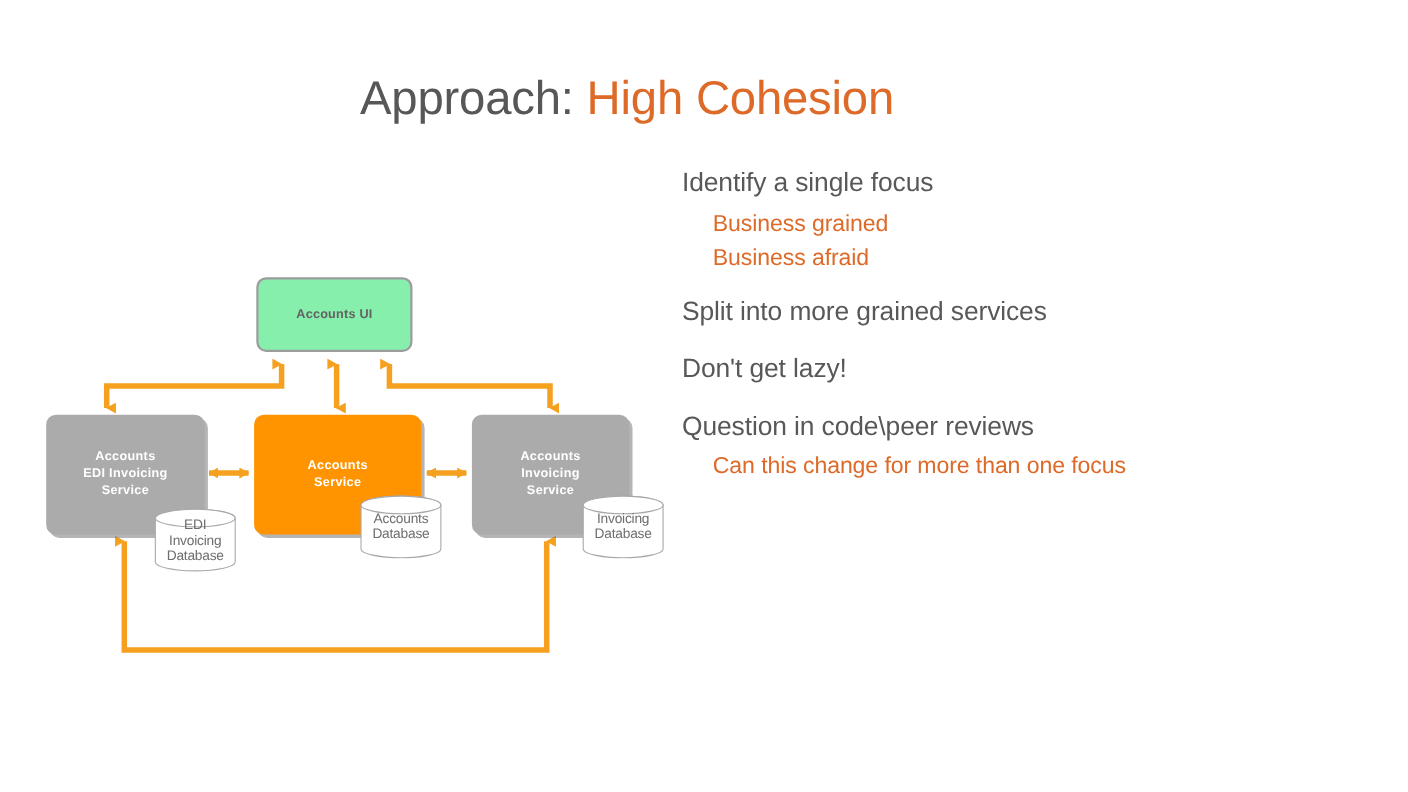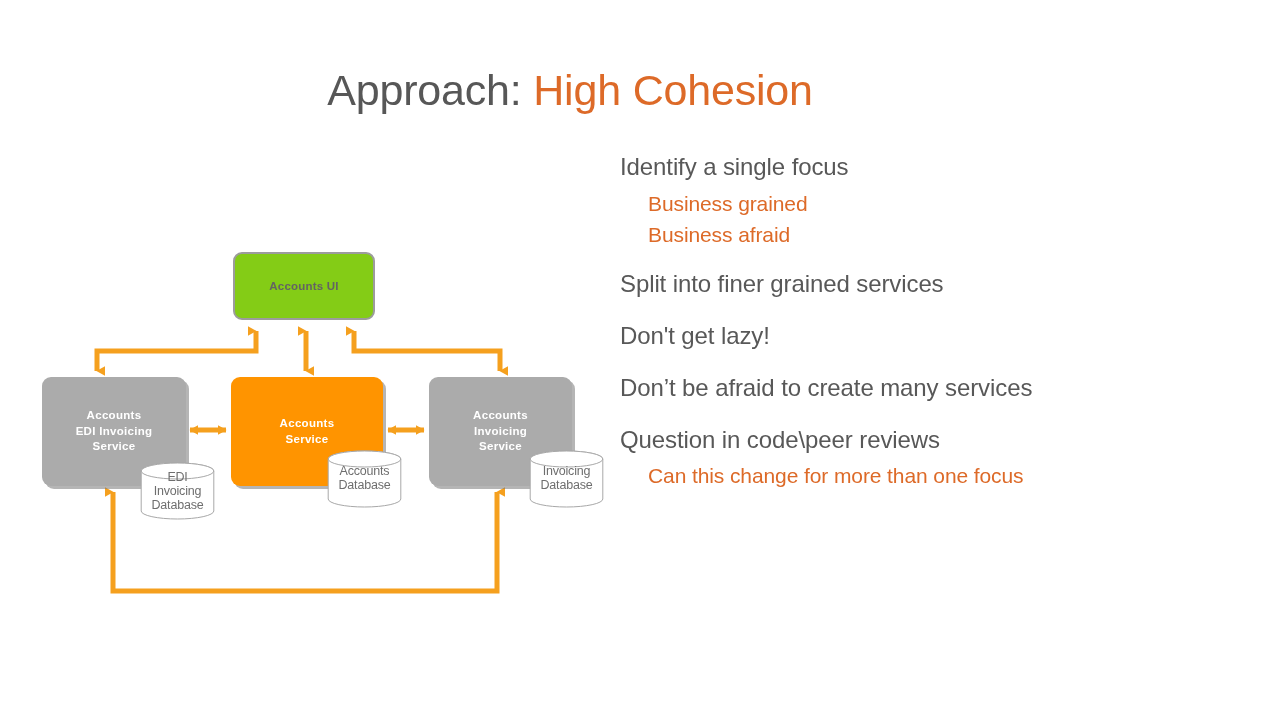--- a/index.html
+++ b/index.html
@@ -77,21 +77,21 @@
     align-items: center;
     justify-content: center;
     text-align: center;
   }
   
   #node-ui {
     left: 233px;
     top: 252px;
     width: 142px;
     height: 68px;
-    background: #84cc16;
+    background: #86efac;
     border: 2.2px solid #9C9C9C;
     color: #636363;
     font-size: 11.5px;
     font-weight: 600;
     letter-spacing: 0.2px;
   }
   
   .svc {
     font-size: 11.5px;
     font-weight: 600;
@@ -236,18 +236,17 @@
   </div>
 
 </div>
 
 <div id="bullets">
   <div class="bullet tight">Identify a single focus</div>
   <div class="sub-wrap">
     <div class="sub first">Business grained</div>
     <div class="sub">Business afraid</div>
   </div>
-  <div class="bullet">Split into finer grained services</div>
+  <div class="bullet">Split into more grained services</div>
   <div class="bullet">Don't get lazy!</div>
-  <div class="bullet">Don’t be afraid to create many services</div>
   <div class="bullet tight">Question in code\peer reviews</div>
   <div class="sub sub-block-last">Can this change for more than one focus</div>
 </div>
 
 </body></html>

